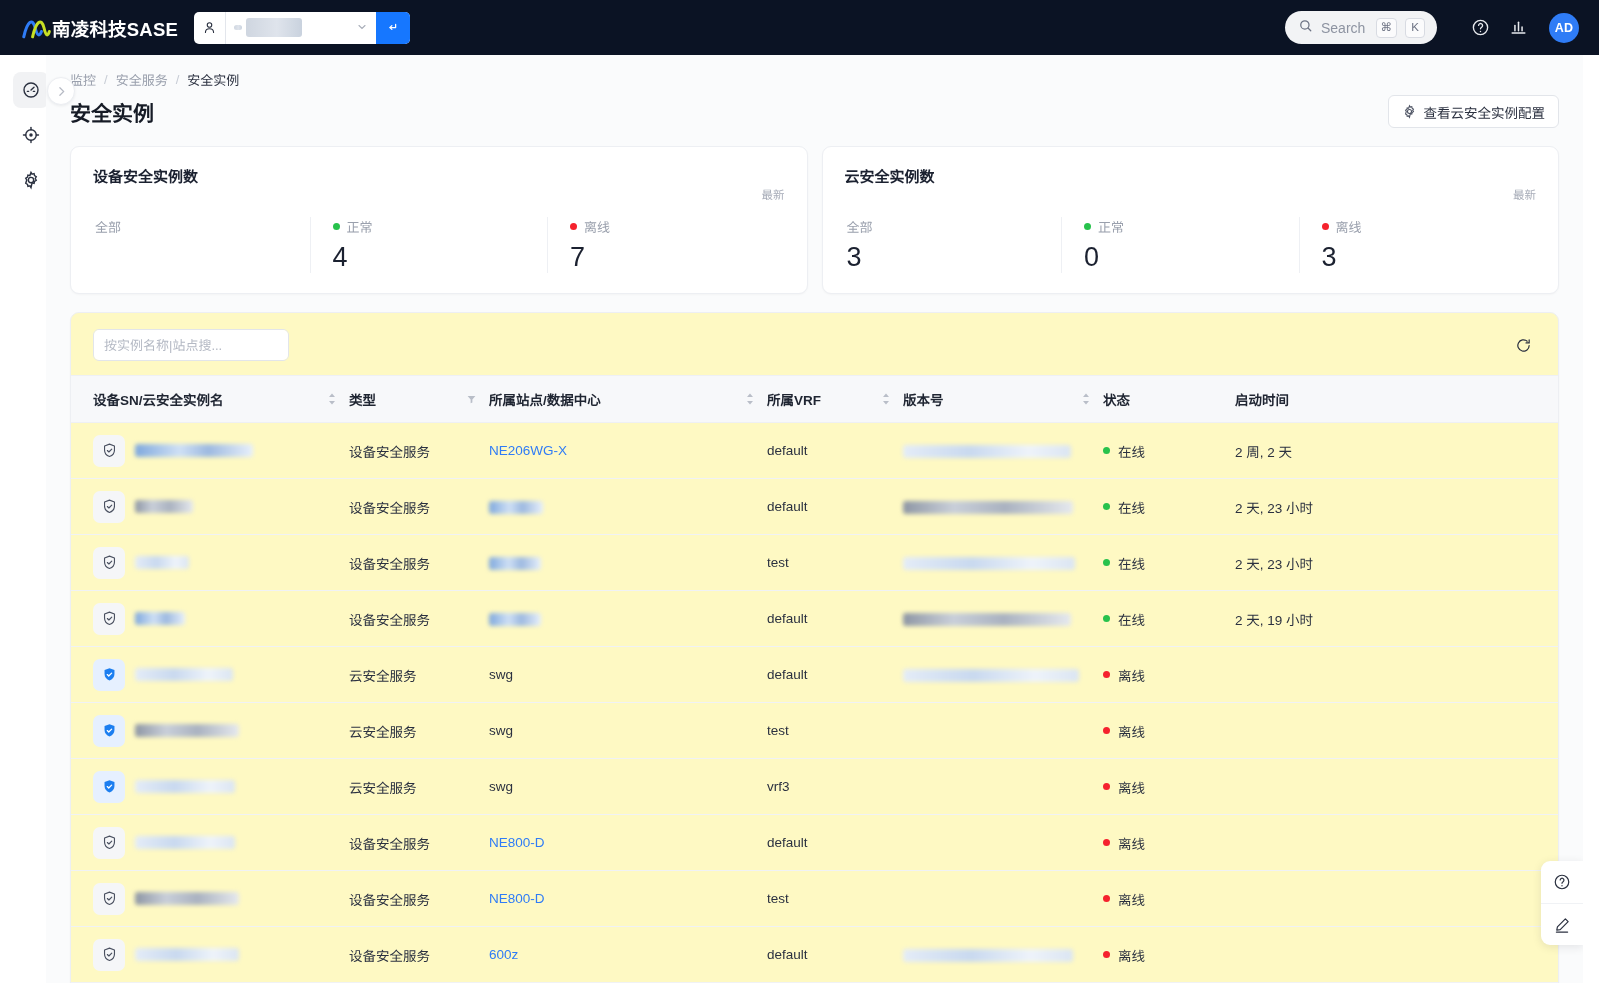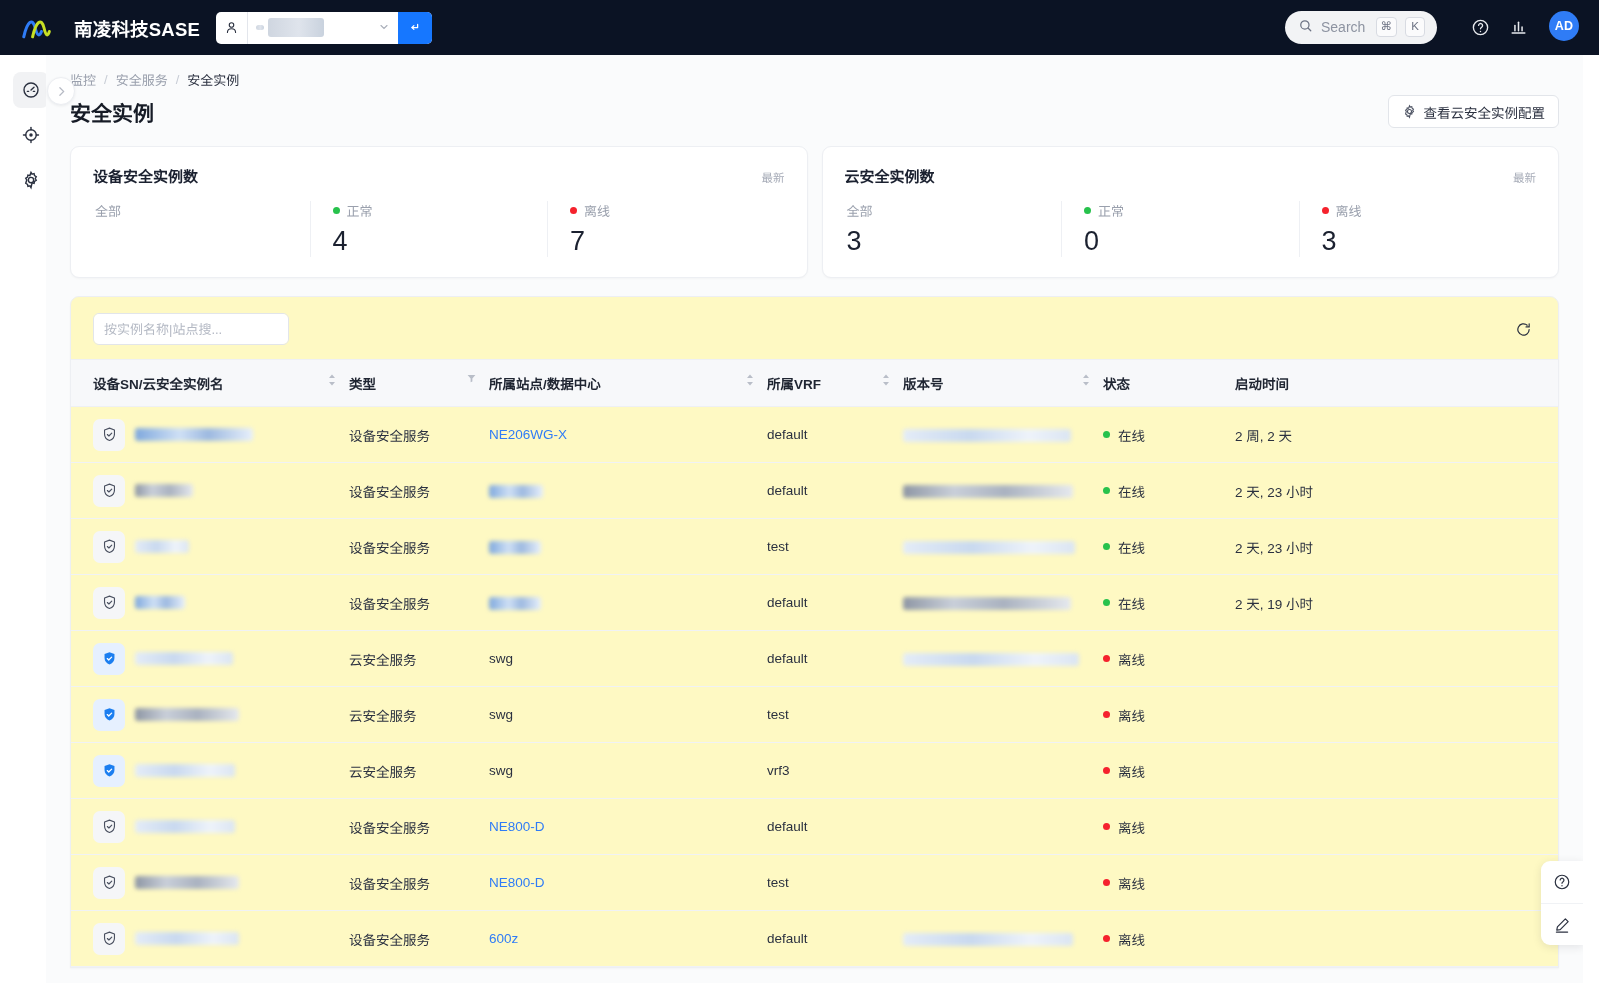--- a/index.html
+++ b/index.html
@@ -13,21 +13,21 @@
   }
 
   
   .topbar {
     position: absolute; top: 0; left: 0;
     width: 1599px; height: 55px;
     background: #0b1324;
     display: flex; align-items: center;
   }
   .brand {
-    display: flex; align-items: center; gap: 22px;
+    display: flex; align-items: center; gap: 0;
     margin-left: 22px;
   }
   .brand-logo { width: 30px; height: 26px; display: block; }
   .brand-name {
     color: #ffffff; font-size: 18.5px; font-weight: 700;
     letter-spacing: .2px; white-space: nowrap;
   }
   .tenant-select {
     display: flex; align-items: stretch;
     margin-left: 16px; height: 32px;
@@ -50,21 +50,21 @@
   }
   .tenant-caret {
     position: absolute; right: 8px; top: 50%;
     transform: translateY(-50%);
   }
   .tenant-go {
     width: 34px; background: #1677ff;
     display: flex; align-items: center; justify-content: center;
   }
   .top-right {
-    margin-left: auto; display: flex; align-items: flex-start;
+    margin-left: auto; display: flex; align-items: center;
     gap: 0; margin-right: 20px;
   }
   .search-pill {
     display: flex; align-items: center; gap: 8px;
     height: 33px; padding: 0 12px 0 13px;
     background: #f2f3f5; border-radius: 17px;
     min-width: 152px; margin-right: 22px;
   }
   .search-pill .ph {
     font-size: 14px; color: #8d93a1; flex: 1; white-space: nowrap;
@@ -142,21 +142,21 @@
   
   .stats {
     display: flex; gap: 14px;
     margin: 18px 24px 0 24px;
   }
   .card {
     background: #ffffff; border: 1px solid #edeff3; border-radius: 9px;
     flex: 1; padding: 18px 22px 20px 22px;
     box-shadow: 0 1px 2px rgba(16,24,40,.03);
   }
-  .card-head { display: flex; align-items: baseline; }
+  .card-head { display: flex; align-items: baseline; flex-direction: column; }
   .card-title { font-size: 15px; font-weight: 700; color: #1b2130; }
   .card-badge { margin-left: auto; font-size: 11.5px; color: #a7acb8; }
   .metrics { display: flex; margin-top: 15px; }
   .metric { flex: 1; padding-left: 2px; position: relative; }
   .metric + .metric { border-left: 1px solid #eef0f4; padding-left: 22px; }
   .metric-label {
     display: flex; align-items: center; gap: 7px;
     font-size: 13px; color: #9aa0ad;
   }
   .dot { width: 7px; height: 7px; border-radius: 50%; display: inline-block; }
@@ -195,21 +195,21 @@
   }
 
   table { width: 100%; border-collapse: collapse; table-layout: fixed; }
   thead th {
     background: #f7f8fa;
     font-size: 13.5px; font-weight: 700; color: #1f2532;
     text-align: left; padding: 13px 0 13px 0;
     border-top: 1px solid #eef0f4; border-bottom: 1px solid #eef0f4;
     white-space: nowrap;
   }
-  th .th-in { display: flex; align-items: flex-start; padding-right: 12px; gap: 32px; }
+  th .th-in { display: flex; align-items: center; padding-right: 12px; gap: 32px; }
   th .th-tool { margin-left: auto; display: flex; align-items: center; cursor: pointer; }
   th:first-child .th-in { padding-left: 22px; }
   tbody td {
     font-size: 13.5px; color: #2b3140;
     padding: 0; height: 56px;
     border-bottom: 1px solid #f0f2f5;
     vertical-align: middle;
   }
   tbody td .cell { padding-right: 12px; }
   tbody td:first-child .cell { padding-left: 22px; }

